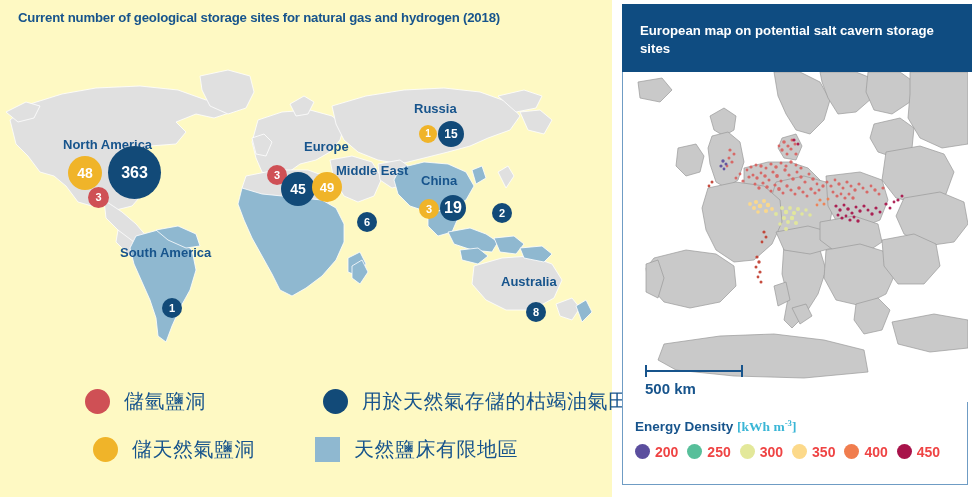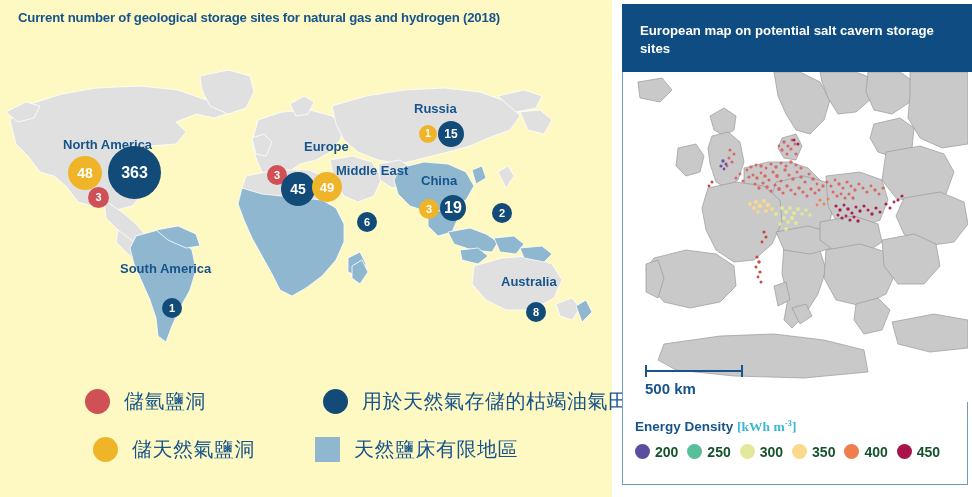--- a/index.html
+++ b/index.html
@@ -69,21 +69,21 @@
   #sb-capL{position:absolute;left:0;top:3px;width:2px;height:12px;background:#17548c;}
   #sb-capR{position:absolute;left:96px;top:3px;width:2px;height:12px;background:#17548c;}
   #sb-label{position:absolute;left:0;top:18px;font-size:15px;font-weight:bold;color:#17548c;}
 
   #ed-legend{position:absolute;left:12px;top:345px;width:330px;}
   #ed-title{font-size:13.5px;font-weight:bold;color:#17548c;margin-bottom:9px;white-space:nowrap;}
   #ed-unit{color:#3ab6d6;font-weight:bold;font-family:Liberation Serif, serif;}
   #ed-items{display:flex;align-items:center;gap:0px;}
   .ed-item{display:flex;align-items:center;margin-right:9px;}
   .ed-dot{width:15px;height:15px;border-radius:50%;flex:0 0 auto;}
-  .ed-val{margin-left:5px;font-size:14px;font-weight:bold;color:#14532d;}
+  .ed-val{margin-left:5px;font-size:14px;font-weight:bold;color:#ef4444;}
   sup{font-size:0.65em;}
 </style>
 </head>
 <body>
 
 <div id="left-panel">
 
   <div id="chart-title">Current number of geological storage sites for natural gas and hydrogen (2018)</div>
 
   <div id="world-map-wrap">
@@ -139,21 +139,21 @@
 
         <path d="M472,110 L482,106 L486,118 L476,124 Z"></path>
 
         <path d="M520,188 L542,186 L552,194 L544,202 L524,198 Z"></path>
 
         <path d="M576,246 L586,240 L592,252 L582,262 Z"></path>
       </g>
     </svg>
 
     <div class="region-label" style="left:63px;top:78px;">North America</div>
-    <div class="region-label" style="left:120px;top:202px;">South America</div>
+    <div class="region-label" style="left:120px;top:186px;">South America</div>
     <div class="region-label" style="left:276px;top:80px;margin-left:28px;">Europe</div>
     <div class="region-label" style="left:336px;top:104px;width:52px;text-align:center;">Middle East</div>
     <div class="region-label" style="left:414px;top:42px;">Russia</div>
     <div class="region-label" style="left:421px;top:114px;">China</div>
     <div class="region-label" style="left:501px;top:215px;">Australia</div>
 
     <div class="bubble yellow" style="left:68px;top:96px;width:34px;height:34px;font-size:14px;">48</div>
     <div class="bubble navy" style="left:108px;top:86px;width:53px;height:53px;font-size:16px;">363</div>
     <div class="bubble red" style="left:88px;top:127px;width:21px;height:21px;font-size:11px;">3</div>
 

